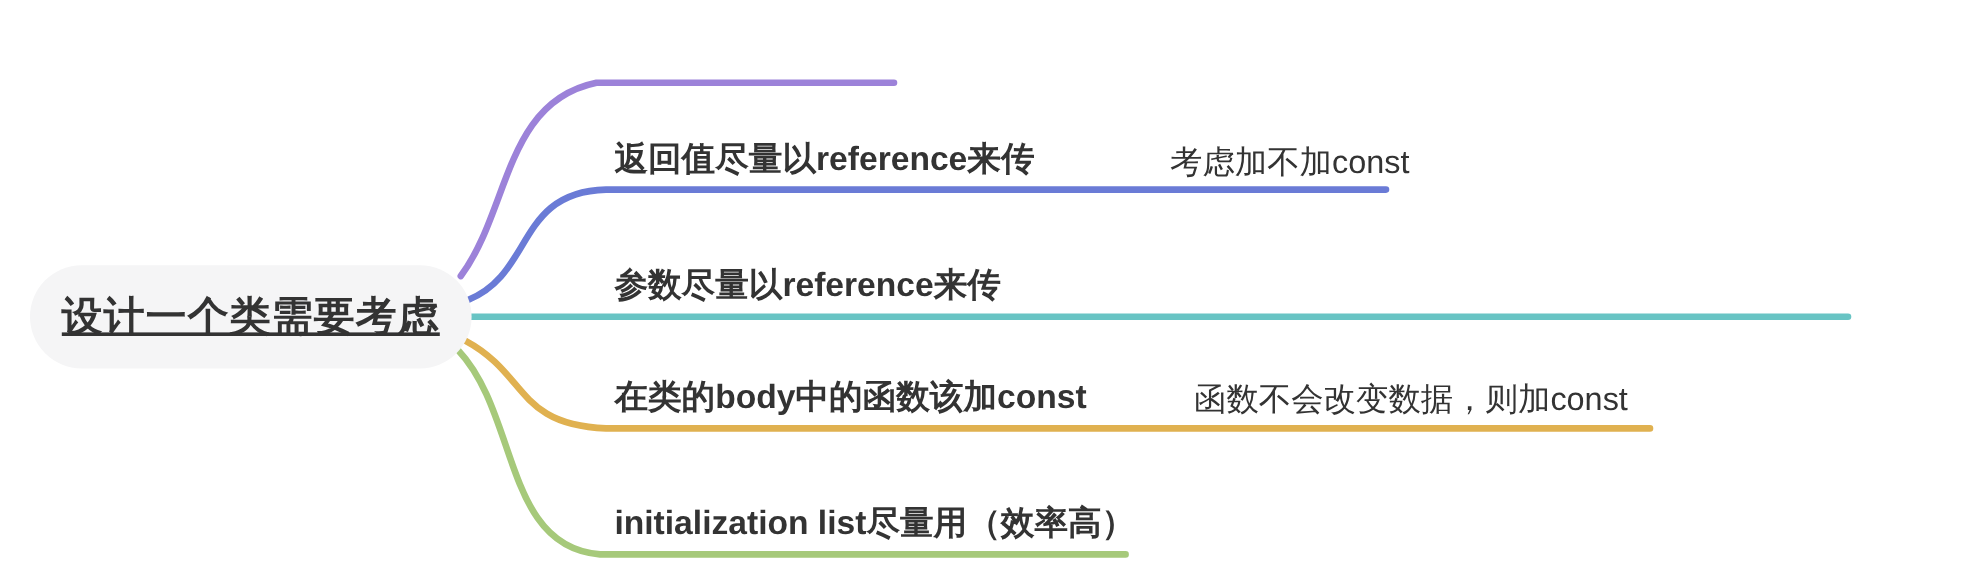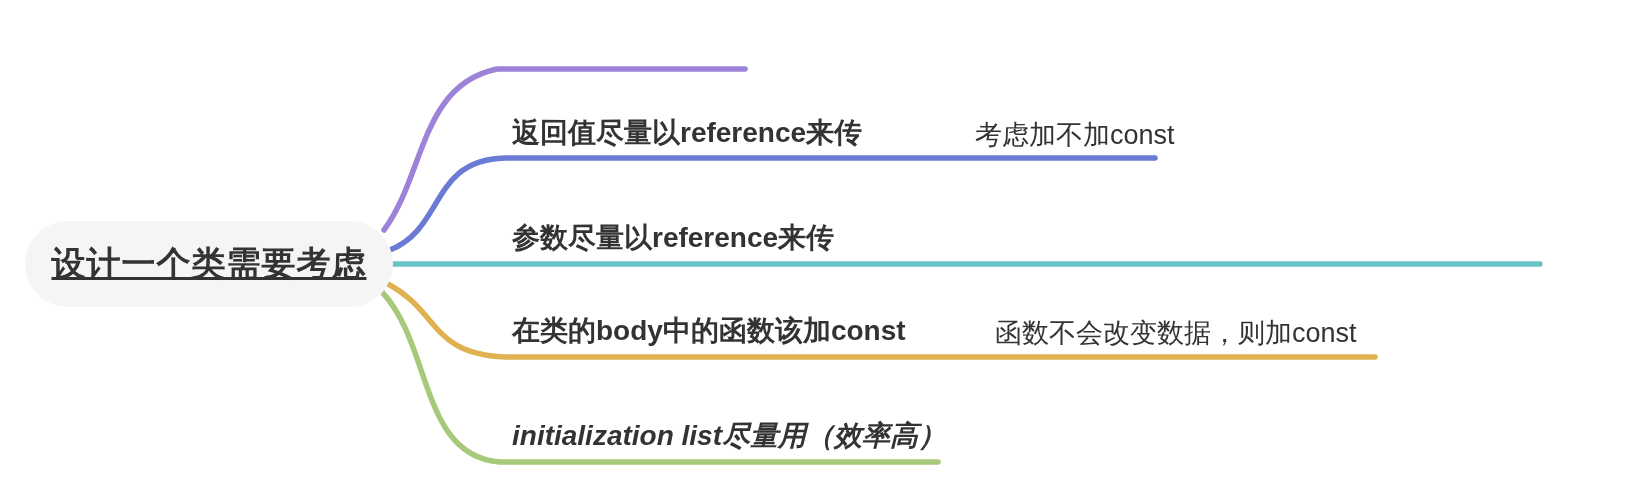--- a/index.html
+++ b/index.html
@@ -77,15 +77,15 @@
 
 
   <div class="label topic" style="left:512px; bottom:332px;">返回值尽量以reference来传</div>
   <div class="label child" style="left:975px; bottom:331px;margin-top:44px;">考虑加不加const</div>
 
   <div class="label topic" style="left:512px; bottom:227px;">参数尽量以reference来传</div>
 
   <div class="label topic" style="left:512px; bottom:134px;">在类的body中的函数该加const</div>
   <div class="label child" style="left:995px; bottom:133px;">函数不会改变数据，则加const</div>
 
-  <div class="label topic" style="left:512px; bottom:29px;font-style:italic;">initialization list尽量用（效率高）</div>
+  <div class="label topic" style="left:512px; bottom:29px;">initialization list尽量用（效率高）</div>
 
 </div>
 
 </body></html>

